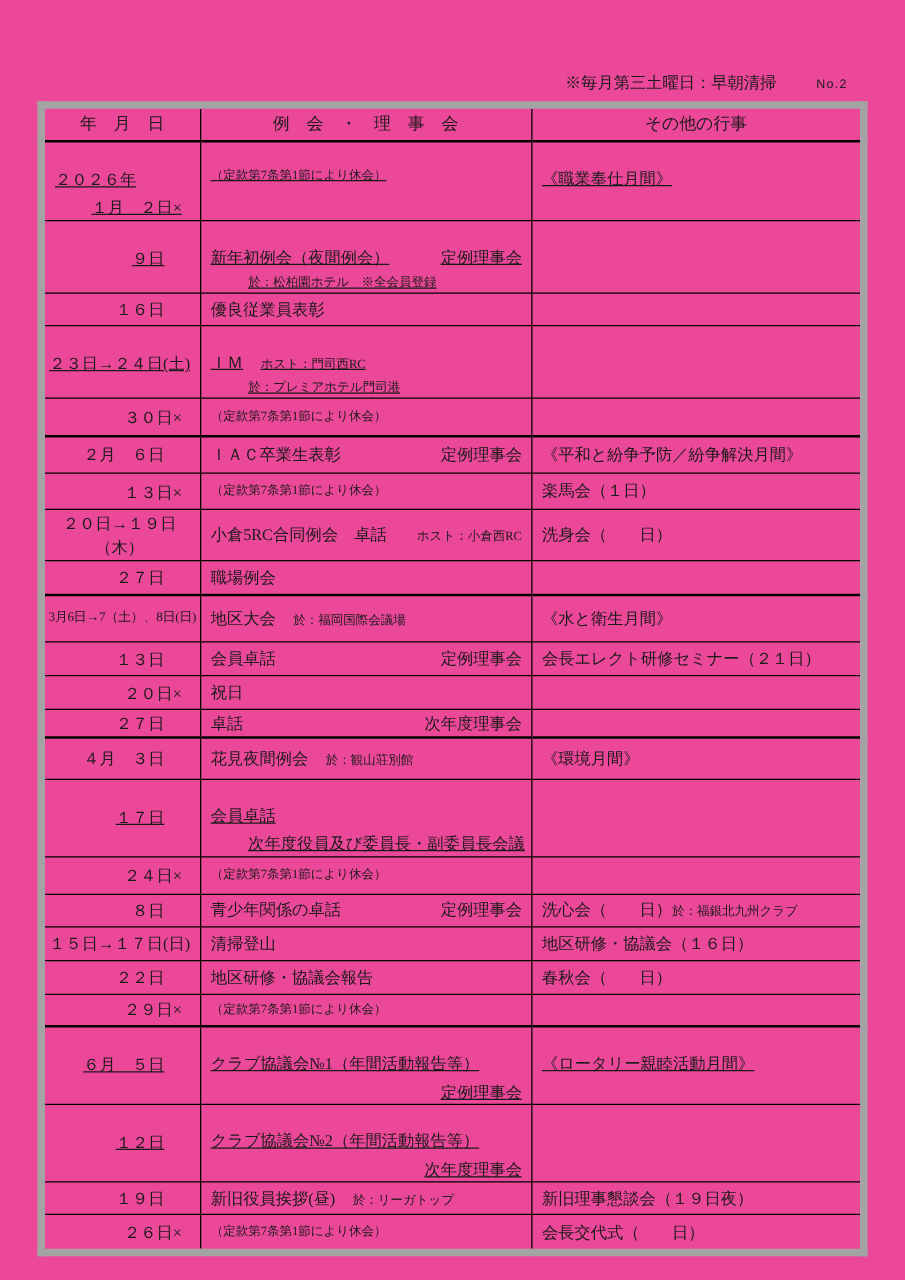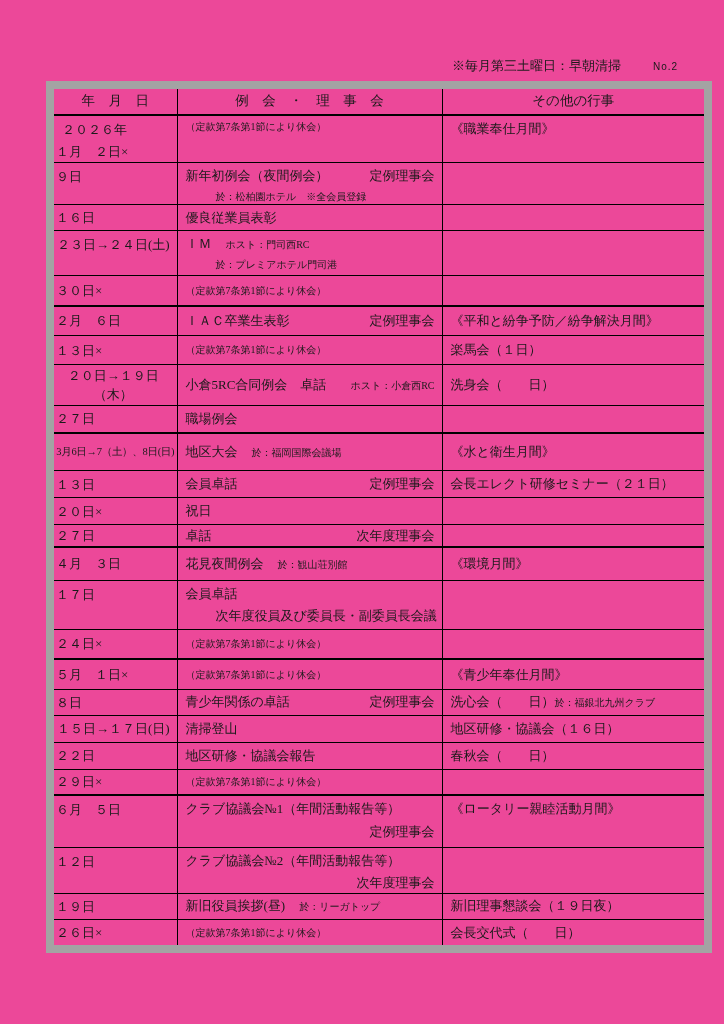--- a/index.html
+++ b/index.html
@@ -16,45 +16,45 @@
     position:absolute;top:57px;left:452px;
     display:flex;align-items:baseline;gap:32px;
     font-size:13px;white-space:nowrap;
   }
   .topnote .pageno{
     font-family:"Liberation Sans","DejaVu Sans",sans-serif;
     font-size:10px;letter-spacing:1px;
   }
   
   table.sched{
-    position:absolute;left:46px;top:81px;
+    position:absolute;left:30px;top:81px;
     width:658px;
     border-collapse:collapse;table-layout:fixed;
-    border:8px solid #a3a3a3;
+    border:6px solid #a3a3a3;
   }
   .sched th,.sched td{
     border:1px solid #000;
     padding:1px 6px;
     font-size:13px;
     line-height:1.35;
     vertical-align:middle;
     overflow:hidden;
     font-weight:normal;
   }
   .sched thead th{
     height:23px;
     border-bottom:2.5px solid #000;
     text-align:center;
     font-size:13.5px;
   }
   tr.thick td{border-top:2.5px solid #000;}
-  tr.vtop td{vertical-align:top;padding-top:4px;}
+  tr.vtop td{vertical-align:top;padding-top:20px;text-decoration:underline;}
   
   td.c-date{padding:1px 2px;}
-  .dline{padding-right:26px;line-height:19px;}
+  .dline{text-align:right;padding-right:26px;line-height:19px;}
   .dline + .dline{margin-top:3px;}
   .dline.dl{text-align:left;padding:0 0 0 6px;}
   .dline.dx{padding-right:12px;}
   .dline.dc{text-align:center;padding-right:4px;}
   .dline.ds{text-align:center;padding:0;font-size:10.5px;letter-spacing:-0.3px;}
   
   td.c-meet,td.c-other{padding-left:8px;padding-right:7px;}
   .line{display:flex;align-items:baseline;}
   .line + .line{margin-top:5px;}
   .line span{white-space:nowrap;}
@@ -302,35 +302,20 @@
           <td class="c-date">
             <div class="dline dx">２４日×</div>
           </td>
           <td class="c-meet">
             <div class="line">
               <span class="sm">（定款第7条第1節により休会）</span>
             </div>
           </td>
           <td class="c-other"></td>
         </tr>
-        <tr class="thick" style="height: 30px;">
-          <td class="c-date">
-            <div class="dline dx">５月　１日×</div>
-          </td>
-          <td class="c-meet">
-            <div class="line">
-              <span class="sm">（定款第7条第1節により休会）</span>
-            </div>
-          </td>
-          <td class="c-other">
-            <div class="line">
-              <span>《青少年奉仕月間》</span>
-            </div>
-          </td>
-        </tr>
         <tr style="height: 26px;">
           <td class="c-date">
             <div class="dline">８日</div>
           </td>
           <td class="c-meet">
             <div class="line">
               <span>青少年関係の卓話</span>
               <span class="rt">定例理事会</span>
             </div>
           </td>

